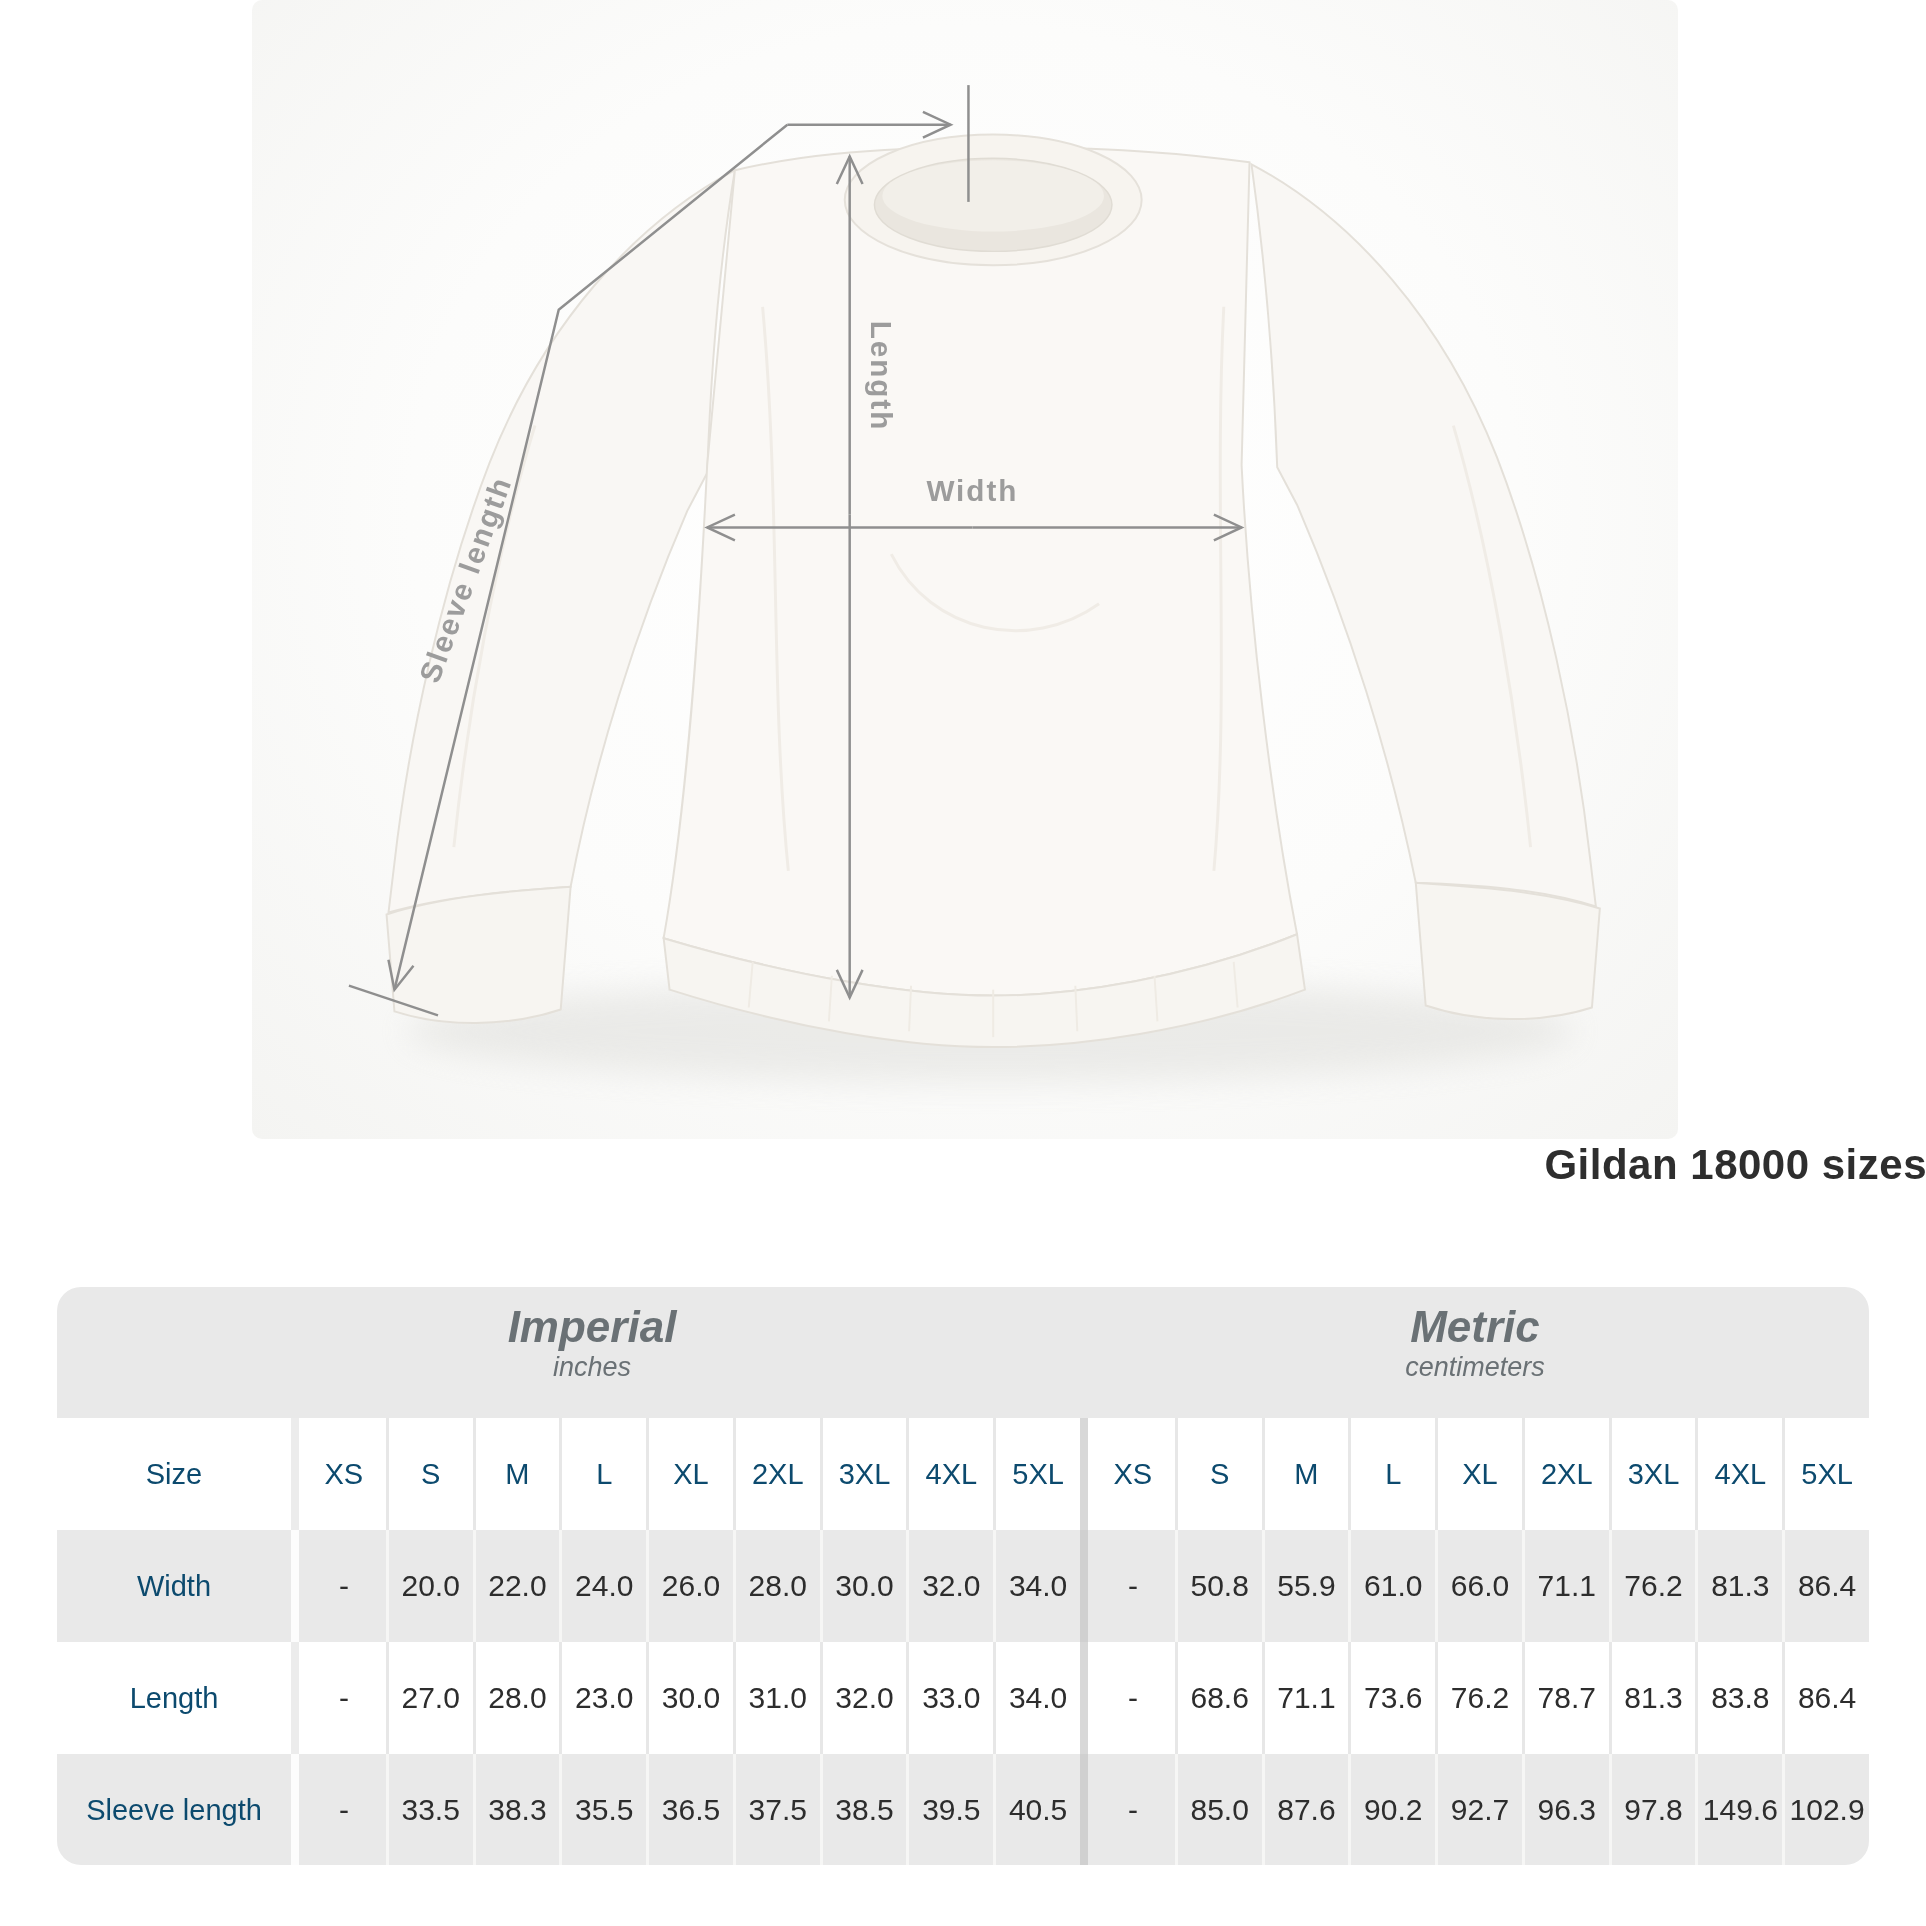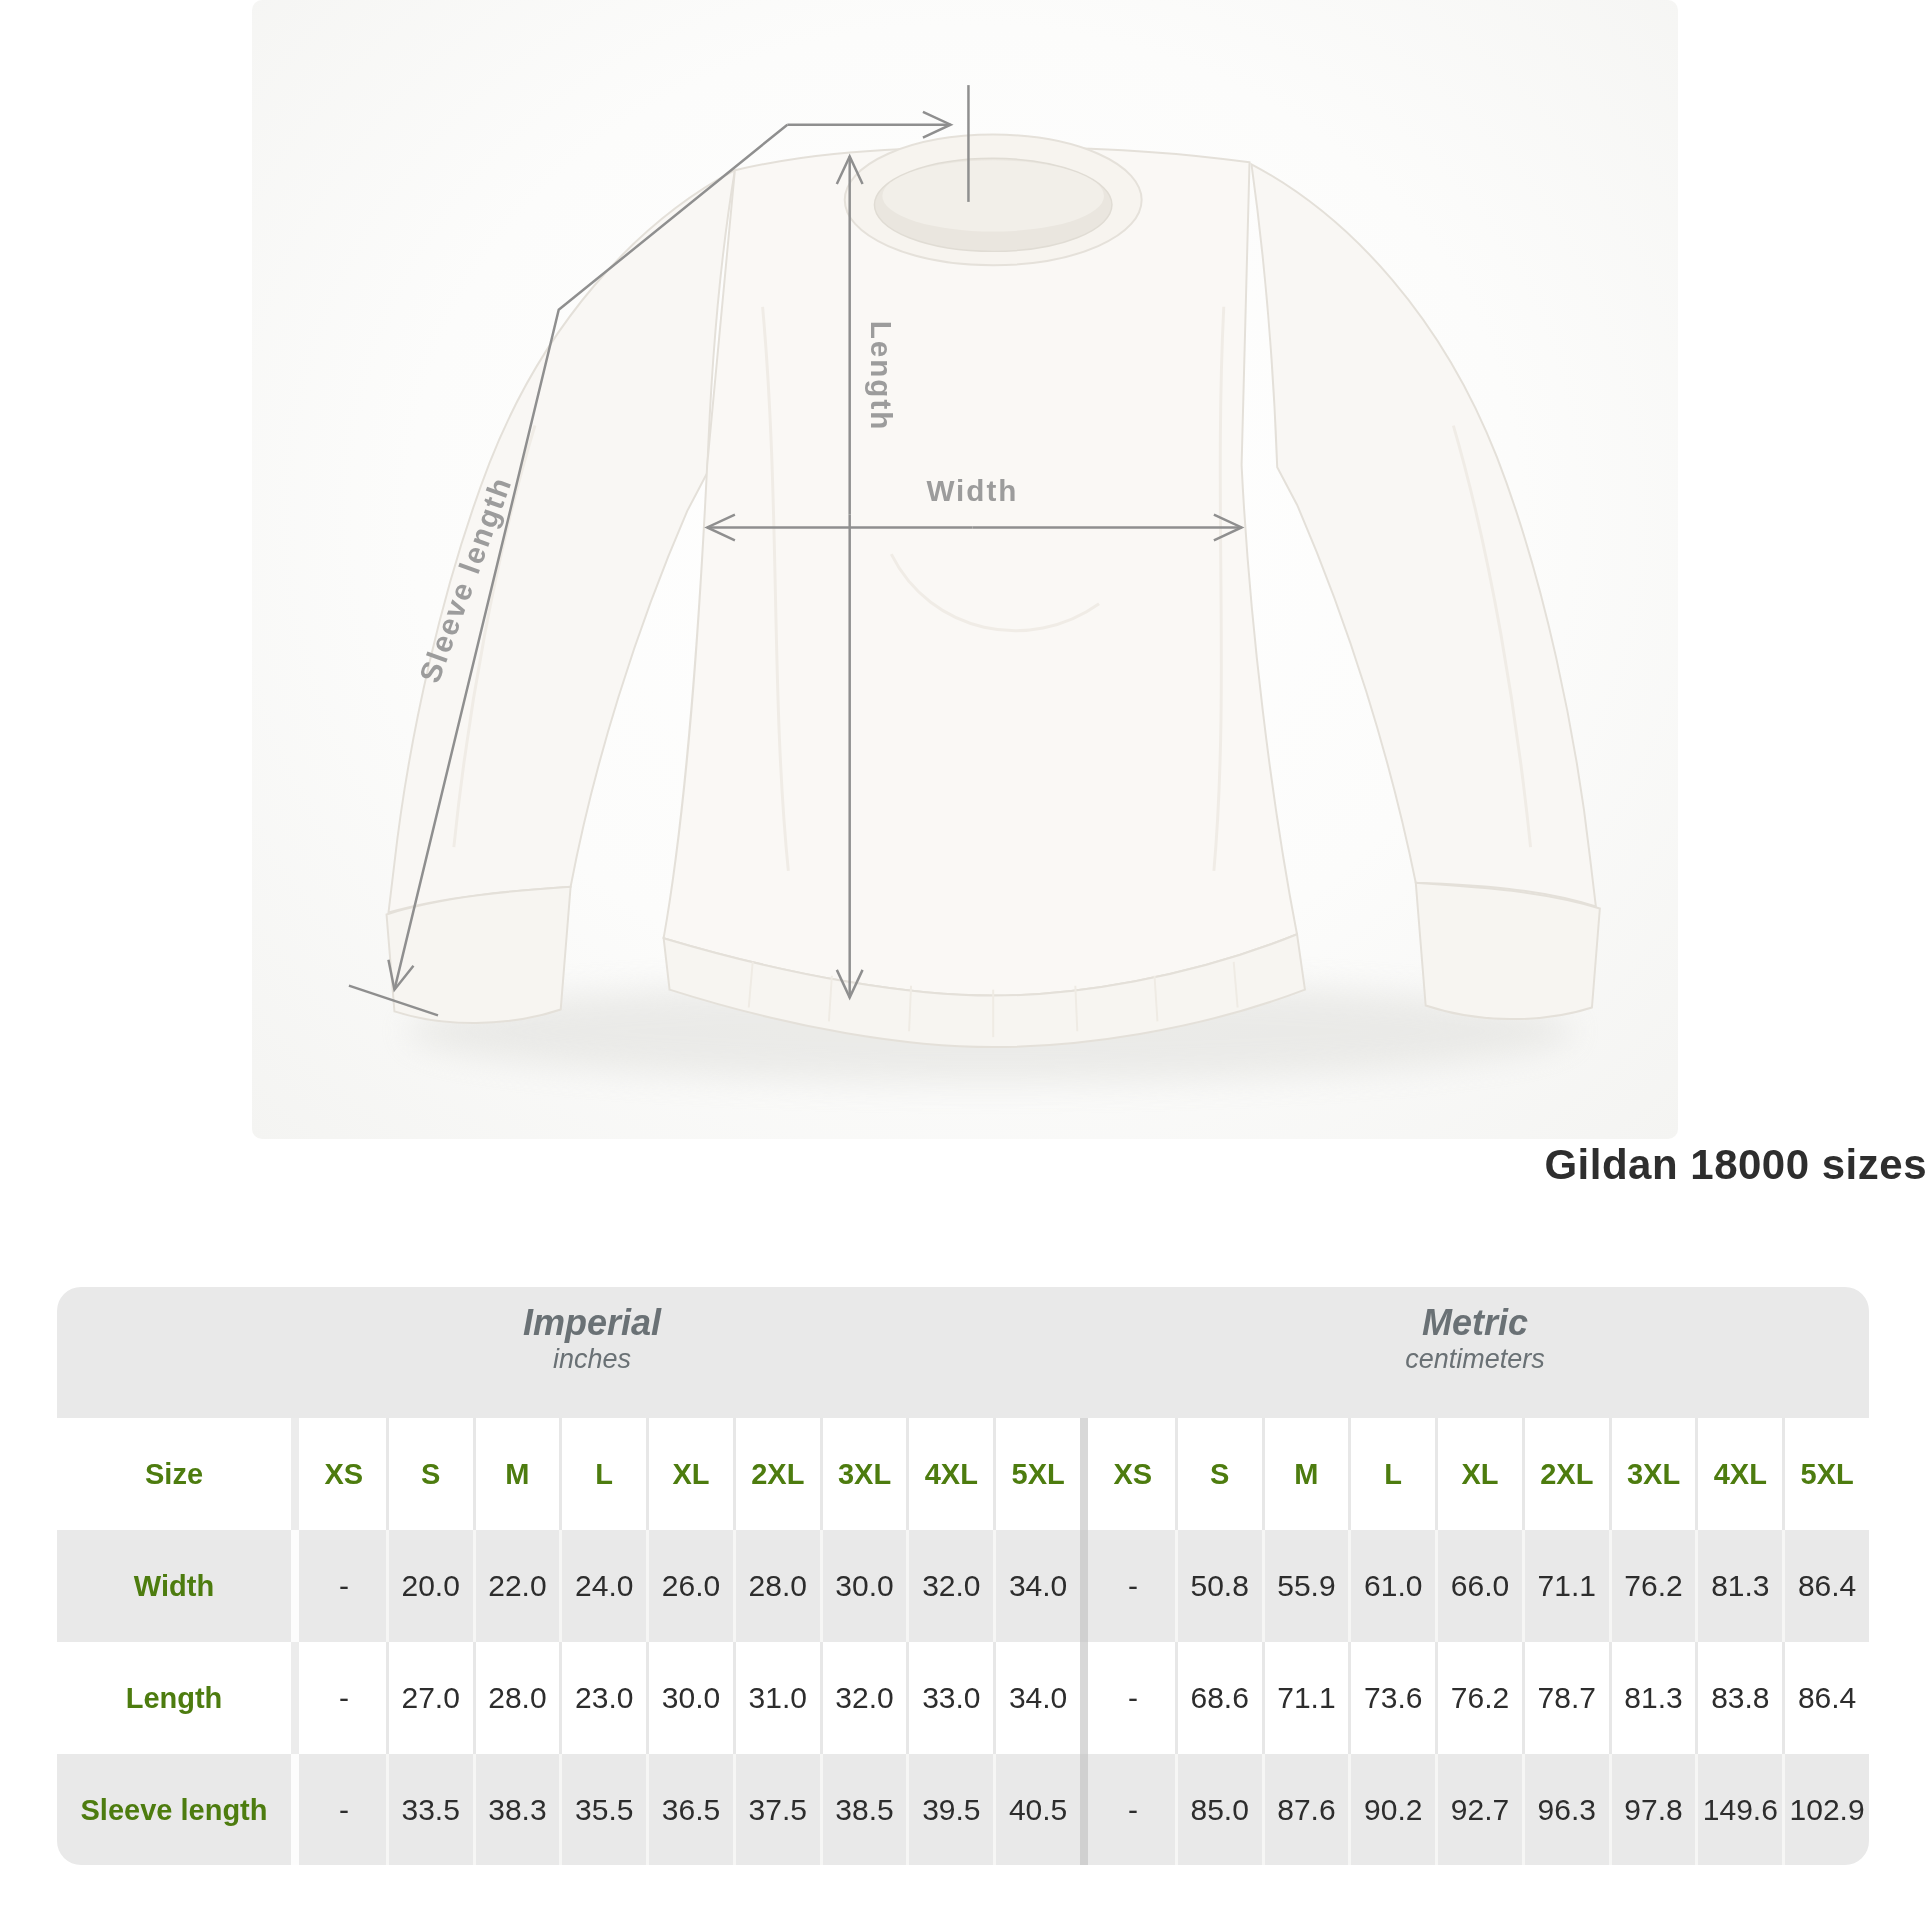--- a/index.html
+++ b/index.html
@@ -18,35 +18,35 @@
   .note{position:absolute;top:1226px;left:0;width:100%;text-align:center;
     font-size:28px;font-style:italic;color:#565656;}
 
   
   .tbl{position:absolute;left:57px;top:1287px;width:1812px;height:578px;
     background:#ffffff;border-radius:24px;overflow:hidden;}
   .band{position:relative;height:131px;background:#e9e9e9;color:#6a7175;}
   .ug{position:absolute;top:16px;transform:translateX(-50%);text-align:center;}
   .ug1{left:535px;}
   .ug2{left:1418px;}
-  .ut{font-size:36px;font-weight:bold;font-style:italic;line-height:1.1;}
+  .ut{font-size:44px;font-weight:bold;font-style:italic;line-height:1.1;}
   .us{font-size:27px;font-style:italic;margin-top:1px;}
 
   .trow{display:grid;grid-template-columns:234px 8px repeat(9,1fr) 8px repeat(9,1fr);height:112px;}
   .trow>div{display:flex;align-items:center;justify-content:center;}
   .white{background:#ffffff;}
   .gray{background:#e9e9e9;}
   .white .gapcol{background:#ececec;}
   .gray  .gapcol{background:#fcfcfc;}
   .white .divcol{background:#d8d8d8;}
   .gray  .divcol{background:#d0d0d0;}
   .c{font-size:30px;color:#2d2d2d;border-left:3px solid transparent;}
   .white .c:not(.fg){border-left-color:#e7e7e7;}
   .gray  .c:not(.fg){border-left-color:#f6f6f5;}
-  .hd,.lbl{font-weight:bold;color:#4d7c0f;}
+  .hd,.lbl{font-weight:normal;color:#0c4a6e;}
   .hd{font-size:29px;}
   .lbl{font-size:29px;border-left:none !important;}
 </style>
 </head>
 <body>
 
 <div class="canvas">
 
   <div class="backdrop"></div>
 

